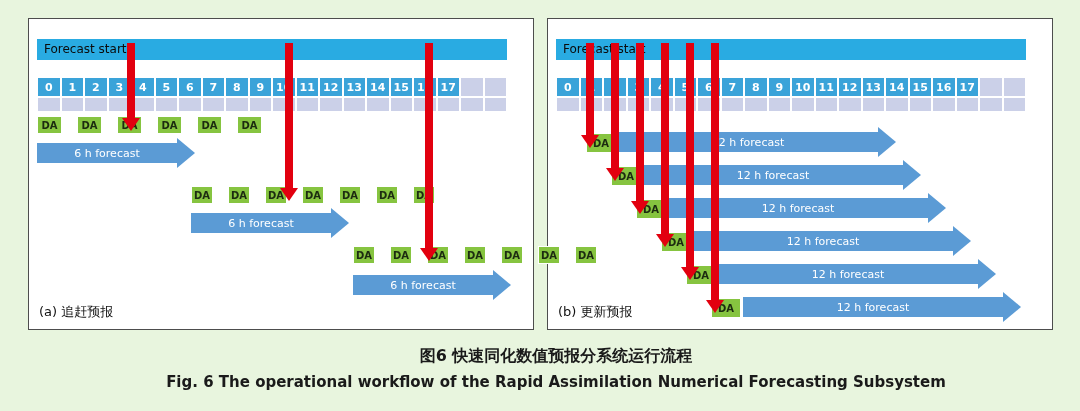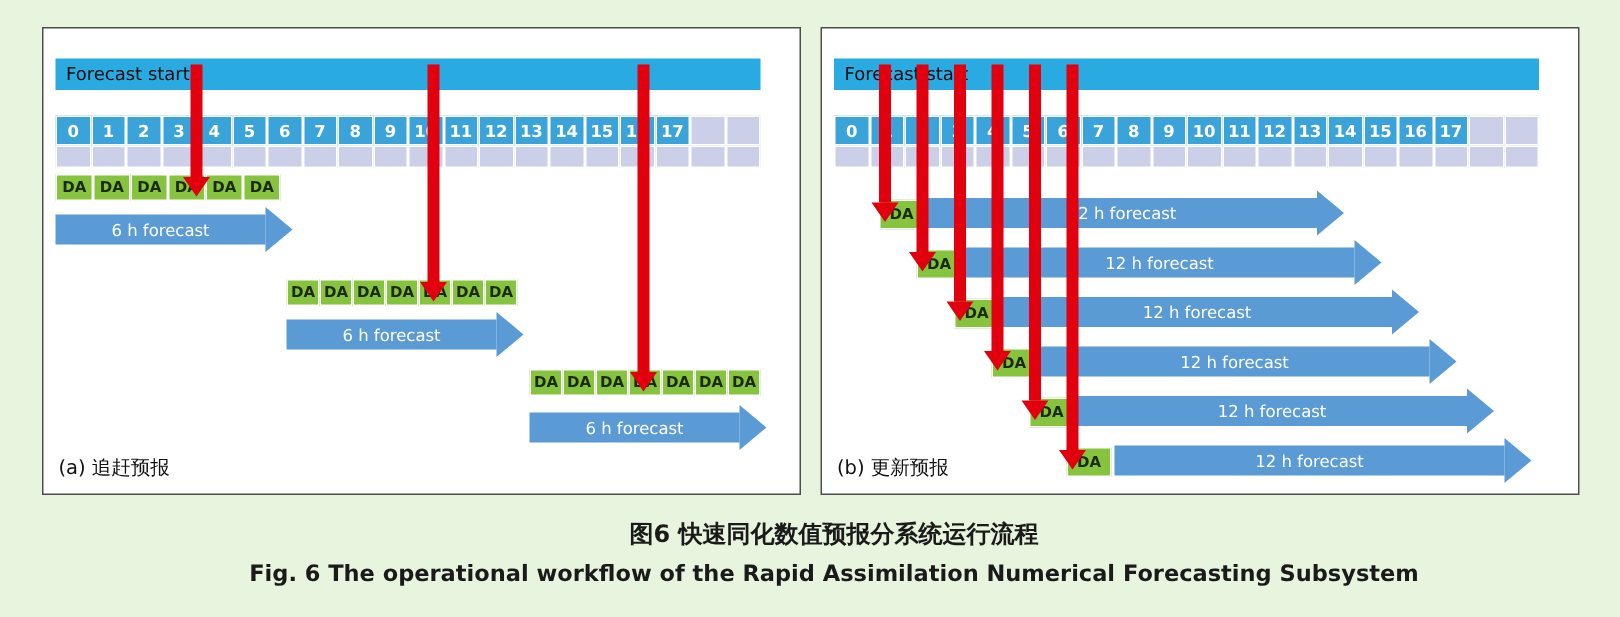--- a/index.html
+++ b/index.html
@@ -21,21 +21,21 @@
   }
   .hour-row { position:absolute; left:8px; top:58px; width:470px; height:20px; display:flex; }
   .hour-cell {
     flex:1; background:#3aa3d9; border:1px solid #ffffff; color:#ffffff;
     font-size:11px; font-weight:700; display:flex; align-items:center; justify-content:center;
   }
   .hour-cell.extra { background:#cbd0e8; }
   .sub-row { position:absolute; left:8px; top:78px; width:470px; height:15px; display:flex; }
   .sub-cell { flex:1; background:#cbd0e8; border:1px solid #ffffff; }
 
-  .da-run { position:absolute; display:flex; z-index:3; }
+  .da-run { position:absolute; display:flex; z-index:3;gap:15px; }
   .da-cell {
     background:#86c440; border:1px solid #ffffff; color:#1c2b10;
     font-size:10px; font-weight:700; display:flex; align-items:center; justify-content:center; height:100%;
   }
 
   .f-arrow {
     position:absolute; height:20px; background:#5b9bd5; color:#ffffff; font-size:11px;
     display:flex; align-items:center; justify-content:center; z-index:2;
   }
   .f-arrow::after {

